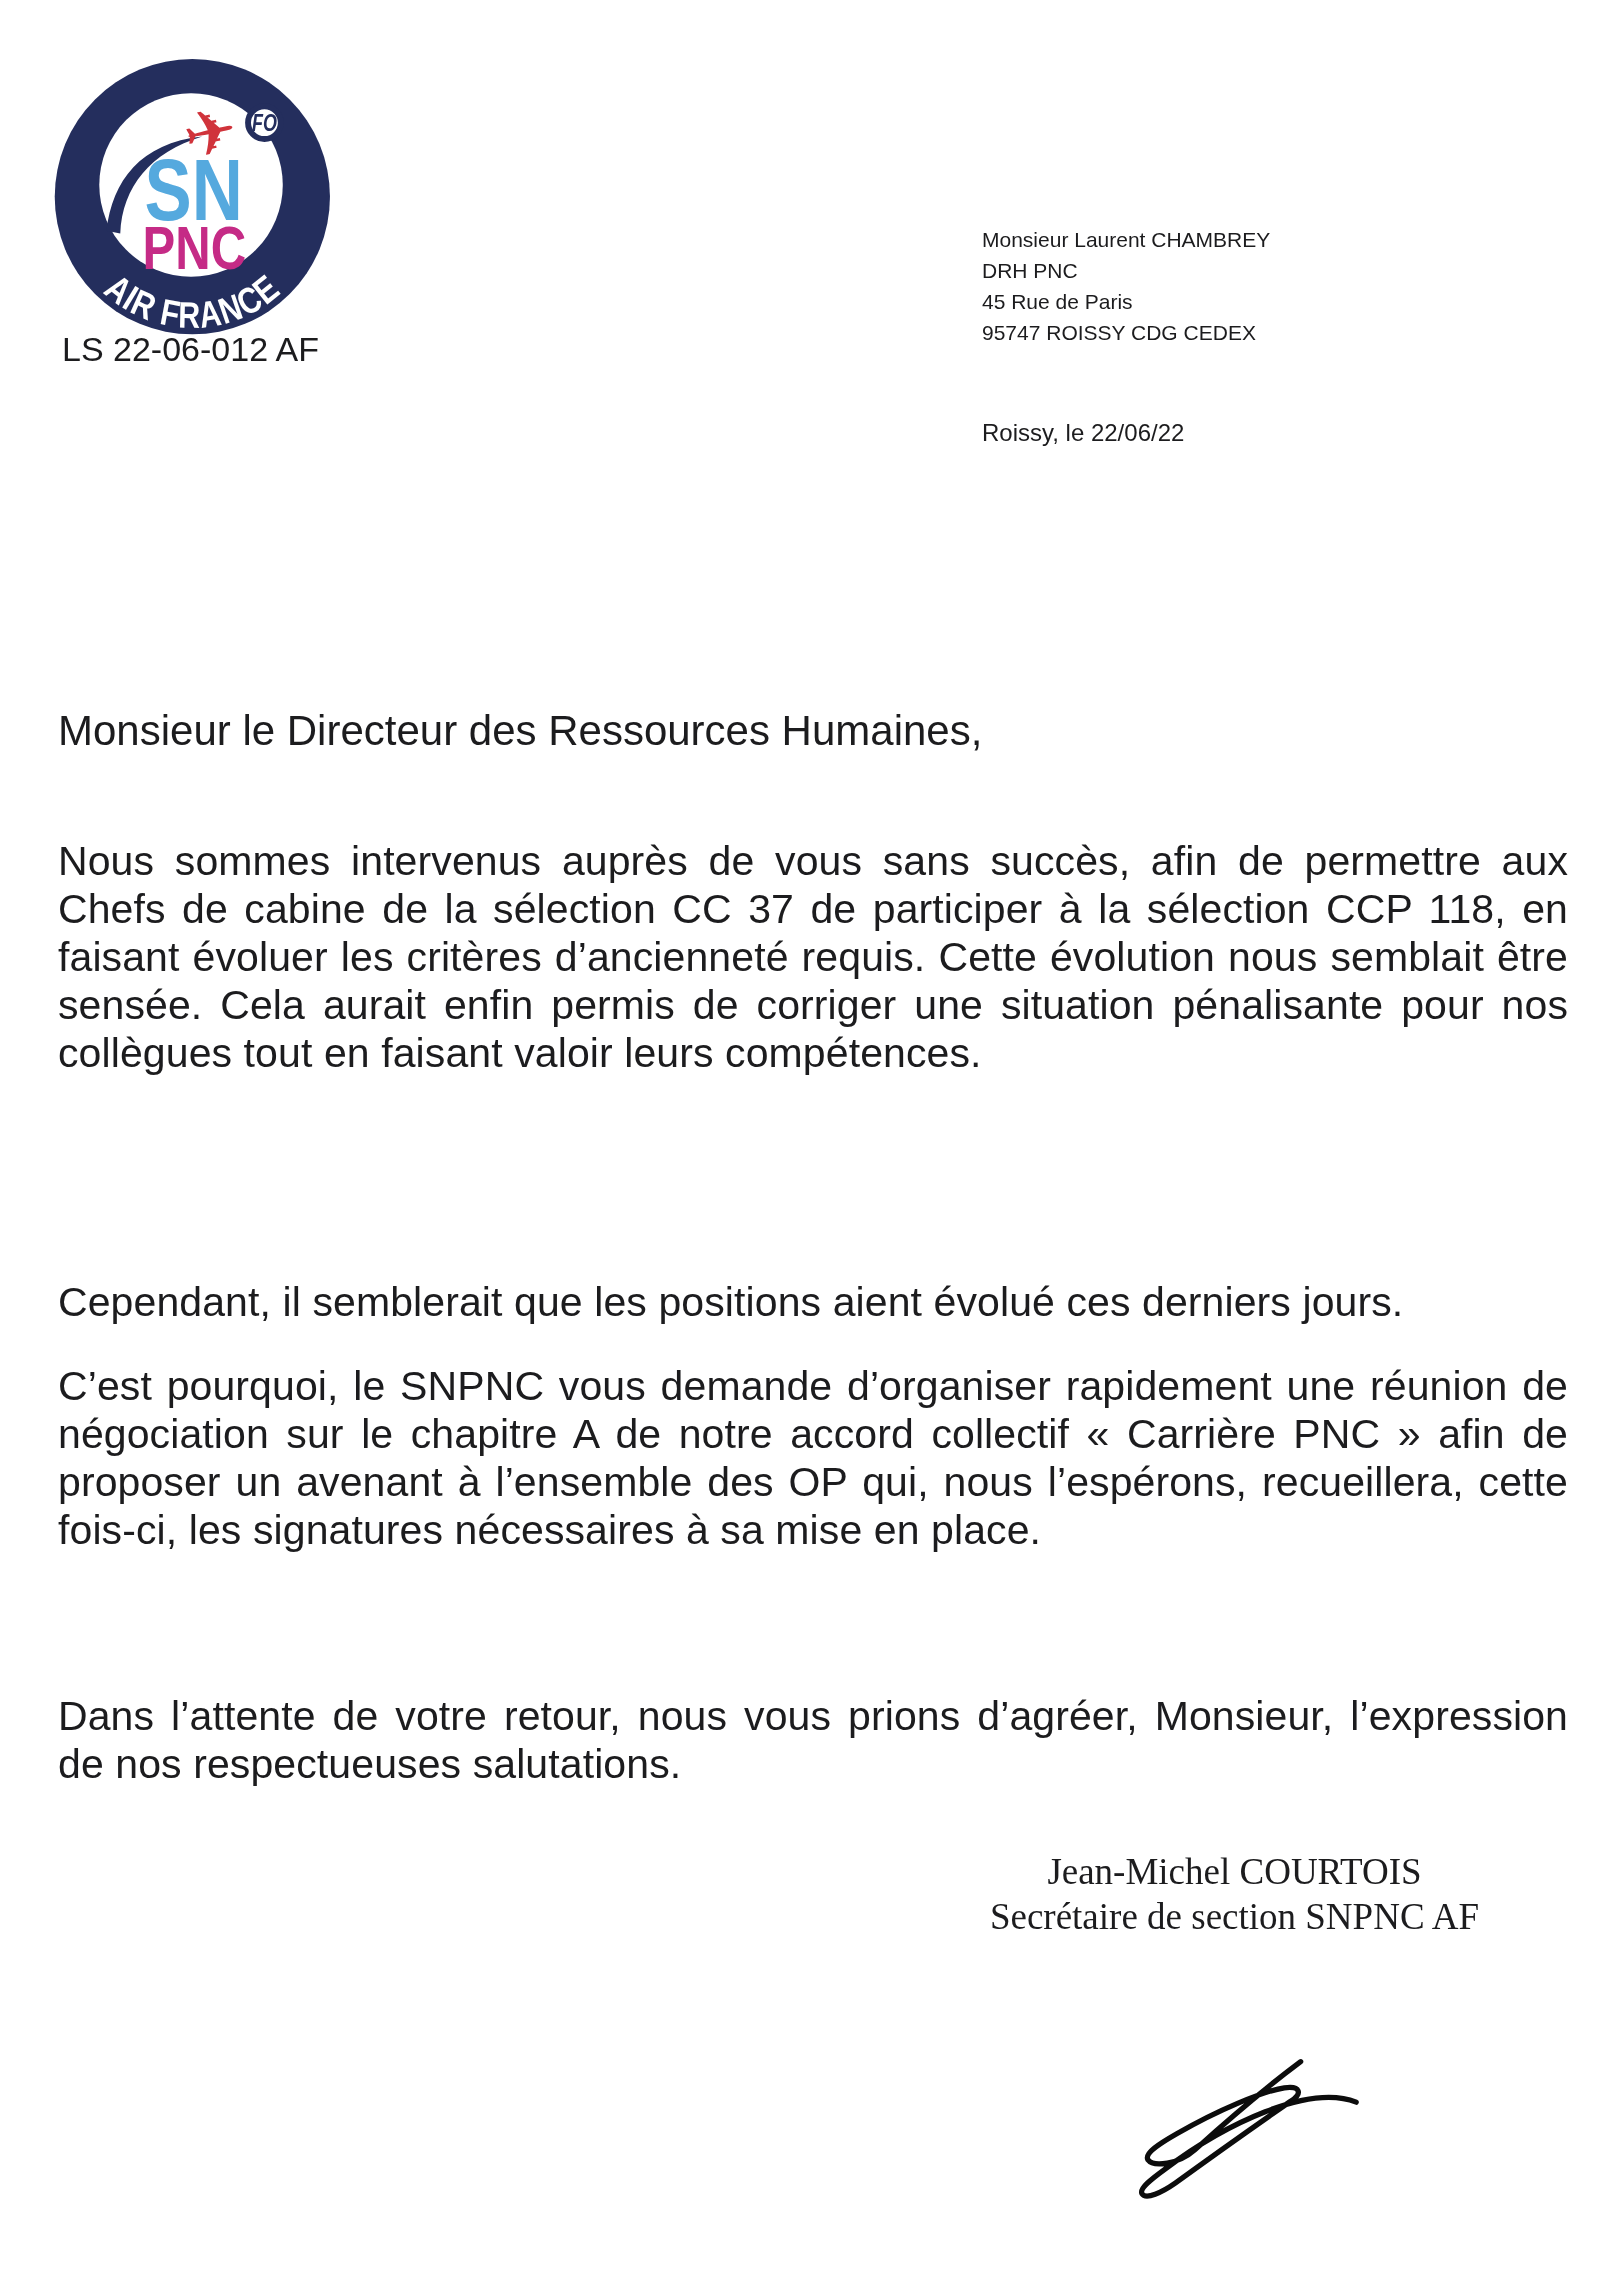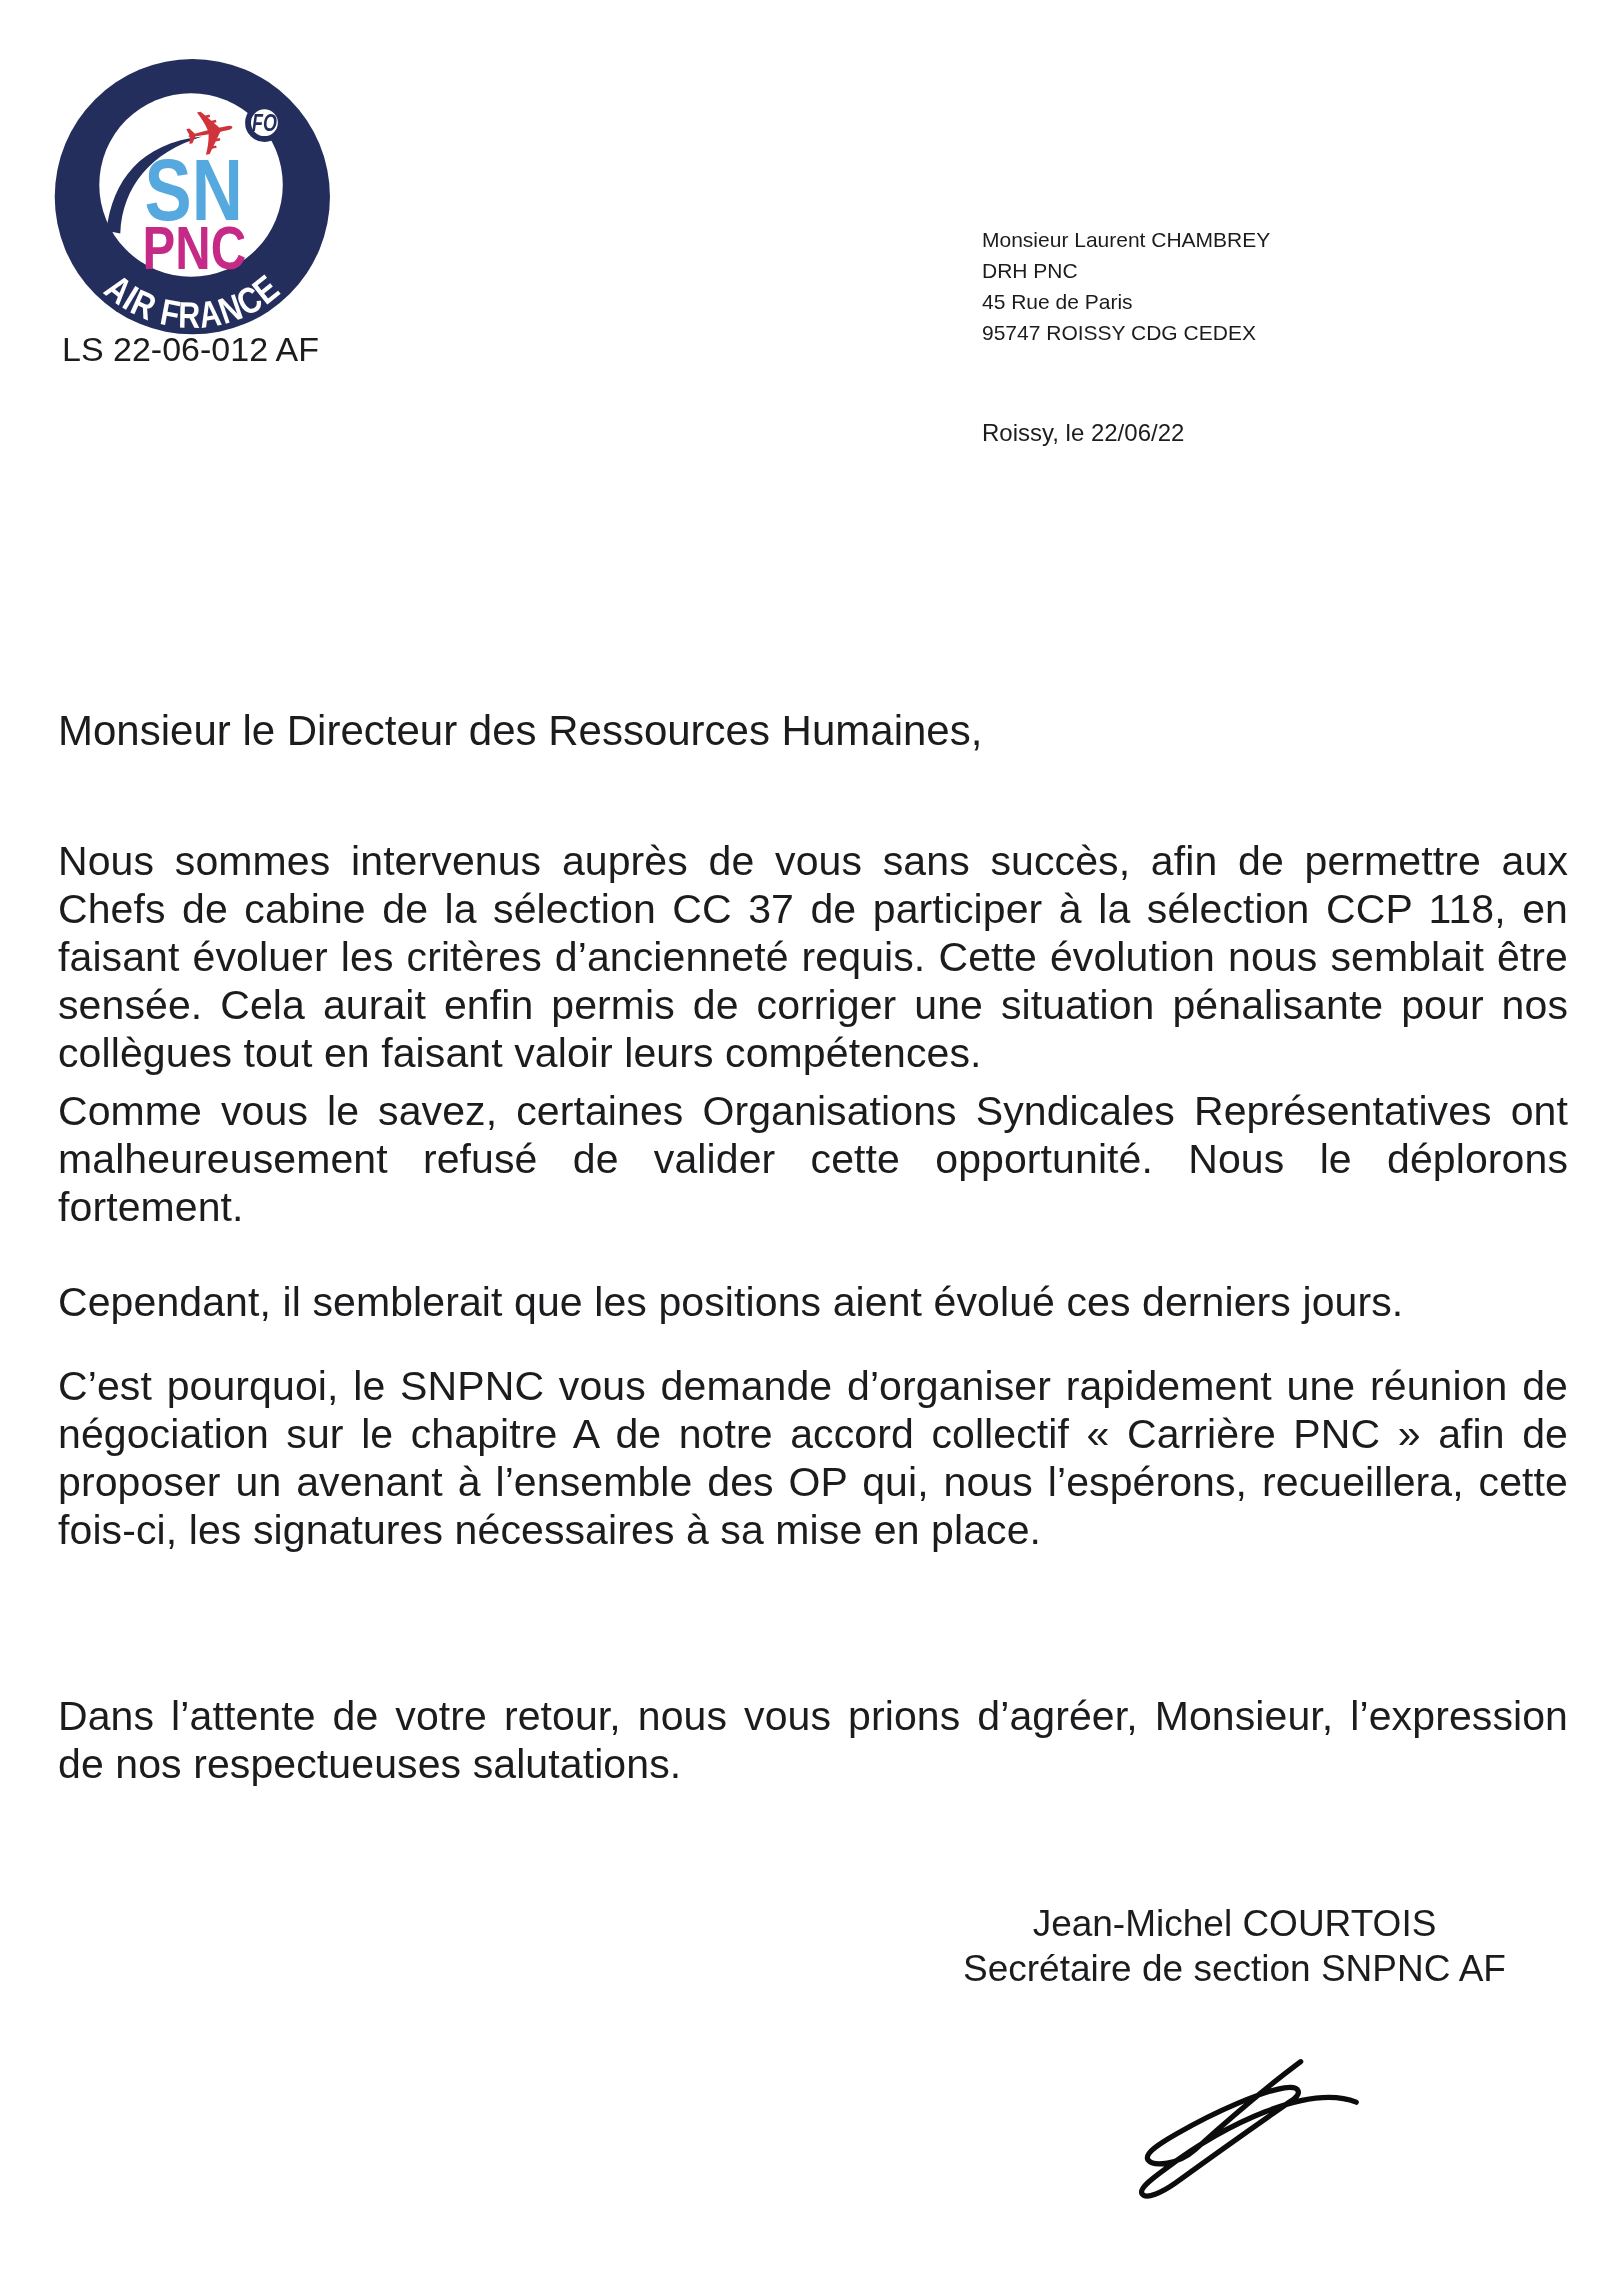--- a/index.html
+++ b/index.html
@@ -17,21 +17,21 @@
   .recipient{left:982px;top:224px;font-size:21px;line-height:31px;}
   .dateline{left:982px;top:419px;font-size:24px;}
   .subject{left:58px;top:531px;font-size:58px;line-height:1;}
   .salutation{left:58px;top:707px;width:1510px;font-size:42px;line-height:48px;}
   .para{left:58px;width:1510px;font-size:41px;line-height:48px;text-align:justify;letter-spacing:0.1px;}
   .p1{top:837px;}
   .p2{top:1087px;}
   .p3{top:1278px;}
   .p4{top:1362px;}
   .closing{top:1692px;}
-  .sig-block{left:943px;top:1901px;width:583px;font-size:37px;line-height:45px;text-align:center;}
+  .sig-block{left:943px;top:1849px;width:583px;font-size:37px;line-height:45px;text-align:center;font-family:Liberation Serif, serif;}
   .logo-svg{left:39px;top:46px;}
   .sig-svg{left:1113px;top:2029px;}
 </style>
 </head>
 <body>
 
 <div class="page">
 
   <svg class="abs logo-svg" width="308" height="308" viewBox="0 0 470 470" xmlns="http://www.w3.org/2000/svg">
 
@@ -64,21 +64,20 @@
     <div>45 Rue de Paris</div>
     <div>95747 ROISSY CDG CEDEX</div>
   </div>
 
   <div class="abs dateline">Roissy, le 22/06/22</div>
 
 
   <div class="abs salutation">Monsieur le Directeur des Ressources Humaines,</div>
 
   <div class="abs para p1">Nous sommes intervenus auprès de vous sans succès, afin de permettre aux Chefs de cabine de la sélection CC 37 de participer à la sélection CCP 118, en faisant évoluer les critères d’ancienneté requis. Cette évolution nous semblait être sensée. Cela aurait enfin permis de corriger une situation pénalisante pour nos collègues tout en faisant valoir leurs compétences.</div>
-  <div class="abs para p2">Comme vous le savez, certaines Organisations Syndicales Représentatives ont malheureusement refusé de valider cette opportunité. Nous le déplorons fortement.</div>
   <div class="abs para p3">Cependant, il semblerait que les positions aient évolué ces derniers jours.</div>
   <div class="abs para p4">C’est pourquoi, le SNPNC vous demande d’organiser rapidement une réunion de négociation sur le chapitre A de notre accord collectif «&nbsp;Carrière PNC&nbsp;» afin de proposer un avenant à l’ensemble des OP qui, nous l’espérons, recueillera, cette fois-ci, les signatures nécessaires à sa mise en place.</div>
 
   <div class="abs para closing">Dans l’attente de votre retour, nous vous prions d’agréer, Monsieur, l’expression de nos respectueuses salutations.</div>
 
   <div class="abs sig-block">
     <div>Jean-Michel COURTOIS</div>
     <div>Secrétaire de section SNPNC AF</div>
   </div>
 

